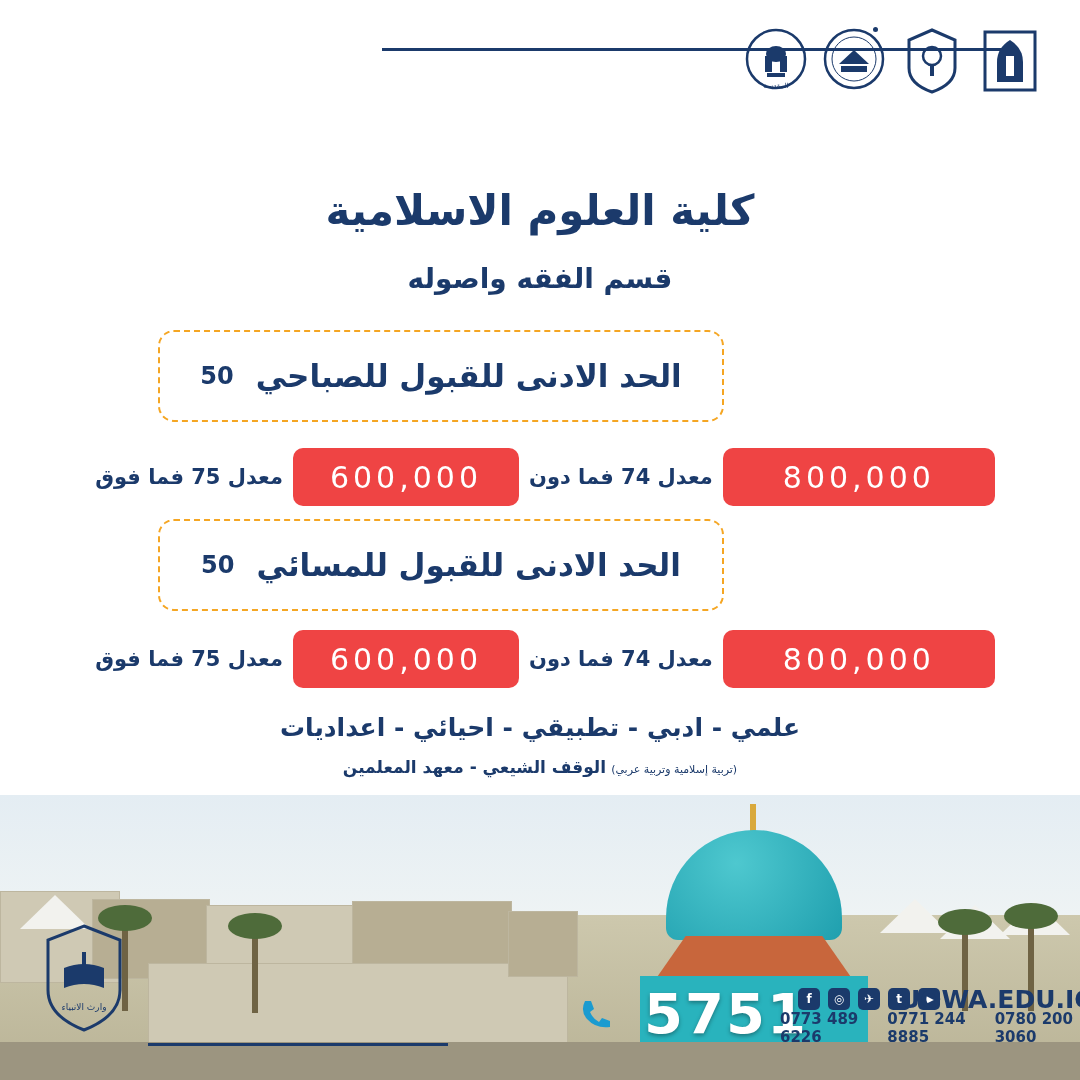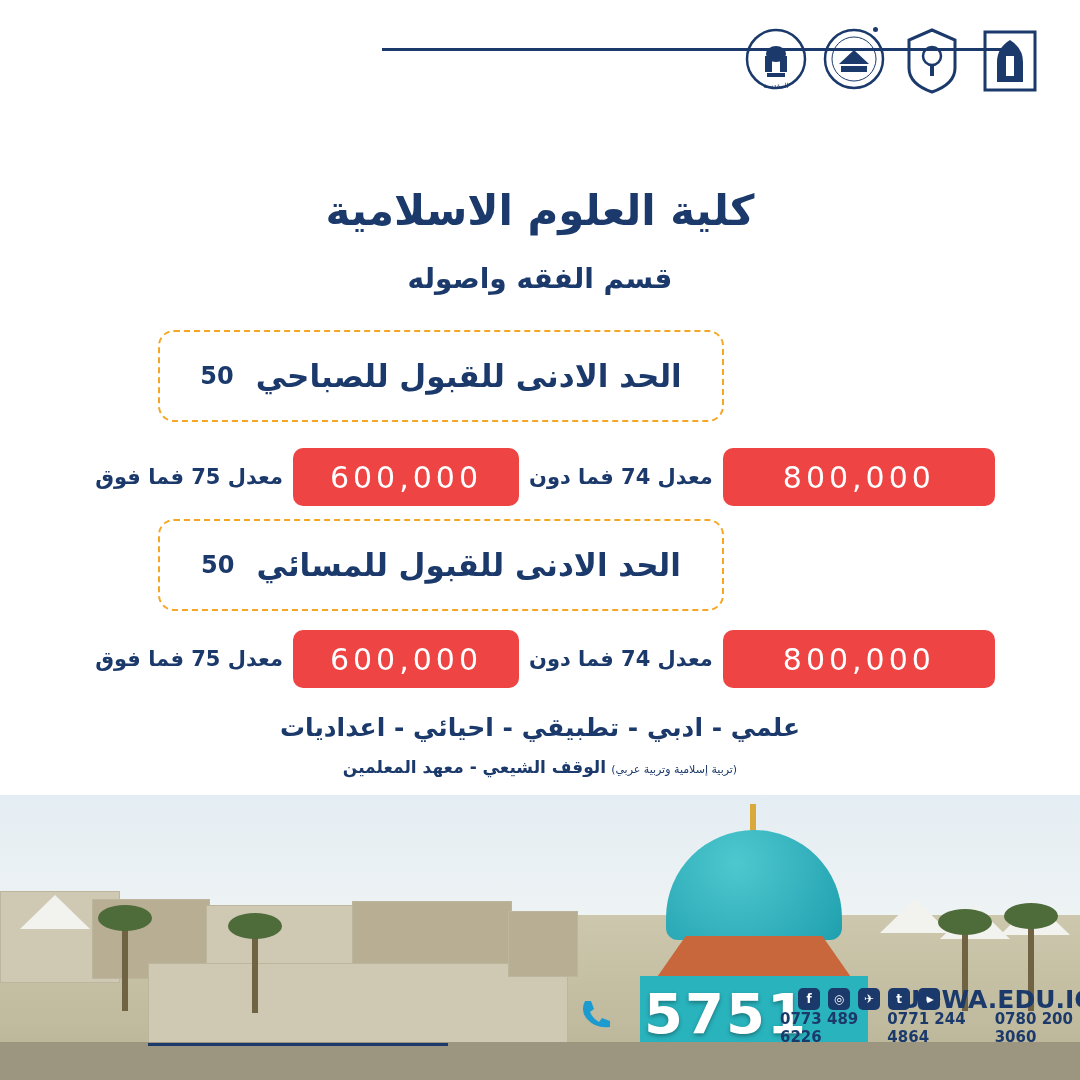--- a/index.html
+++ b/index.html
@@ -354,37 +354,45 @@
         
       </div>
       <div class="base"></div>
     </div>
 
     <div class="road"></div>
   </div>
 
   <div class="bottom-rule"></div>
 
+  <div class="uni-seal">
+    <svg viewBox="0 0 96 112" width="96" height="112">
+      <path d="M48 4 L84 18 L84 68 Q84 94 48 108 Q12 94 12 68 L12 18 Z" fill="none" stroke="#1b3a6b" stroke-width="3"></path>
+      <path d="M28 46 Q48 38 68 46 L68 66 Q48 58 28 66 Z" fill="#1b3a6b"></path>
+      <rect x="46" y="30" width="4" height="14" fill="#1b3a6b"></rect>
+      <text x="48" y="88" font-size="9" fill="#1b3a6b" text-anchor="middle">وارث الانبياء</text>
+    </svg>
+  </div>
 
   <div class="phone-block">
     <svg class="phone-icon" viewBox="0 0 34 34">
       <path d="M7 4 L13 4 L16 12 L12 15 Q15 22 21 25 L24 21 L32 24 L32 30 Q18 32 9 22 Q2 14 7 4 Z" fill="#1b9bd0"></path>
     </svg>
     <span class="phone-num">5751</span>
   </div>
 
   <div class="social-block">
     <span class="soc">f</span>
     <span class="soc">◎</span>
     <span class="soc">✈</span>
     <span class="soc">t</span>
     <span class="soc">▶</span>
   </div>
 
   <div class="website">UOWA.EDU.IQ</div>
 
   <div class="phones-row">
     <span>0773 489 6226</span>
-    <span>0771 244 4864</span>
+    <span>0771 244 8885</span>
     <span>0780 200 3060</span>
   </div>
 
 </div>
 
 </body></html>

